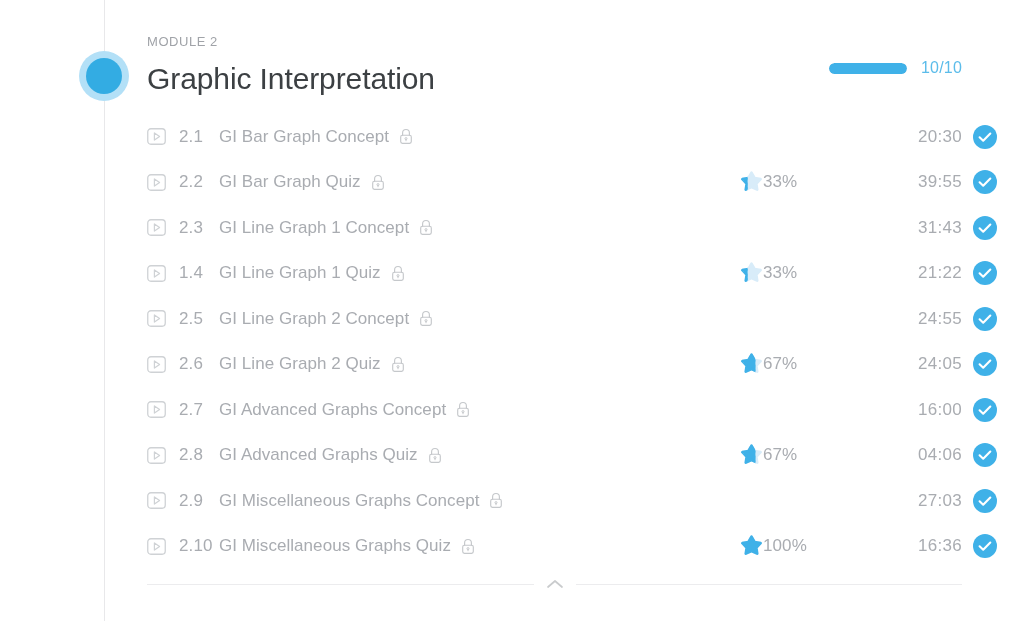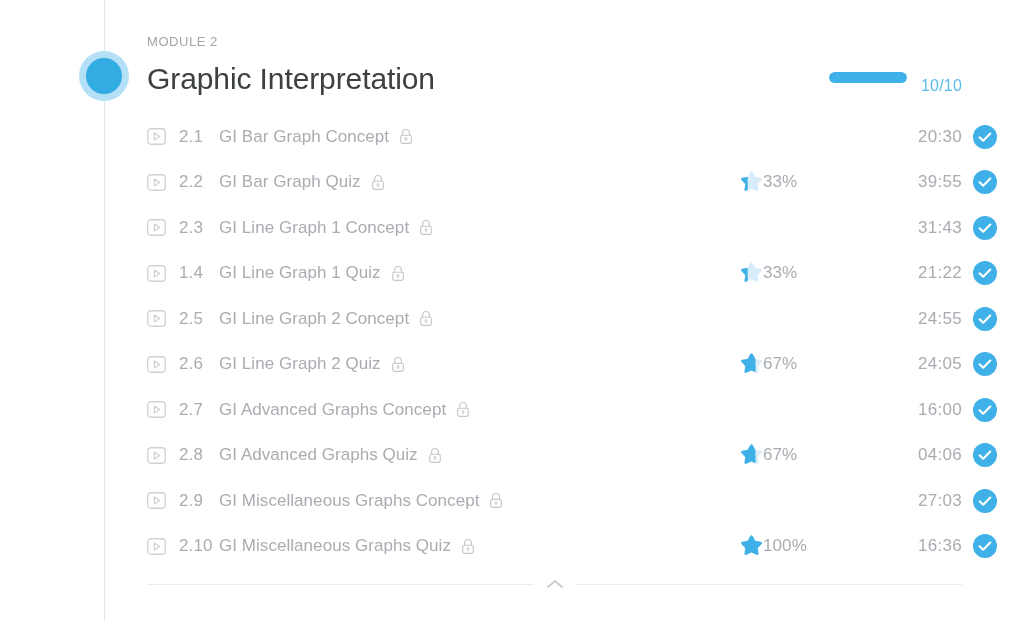--- a/index.html
+++ b/index.html
@@ -224,21 +224,21 @@
 
   <div class="module-header">
     <div class="module-kicker">MODULE 2</div>
     <div class="module-title" style="color: rgb(60, 64, 67);">Graphic Interpretation</div>
   </div>
 
   <div class="progress-cluster">
     <div class="progress-track" style="background: rgb(230, 232, 234);">
       <div class="progress-fill" style="width: 100%; background: rgb(63, 177, 232);"></div>
     </div>
-    <div class="progress-count" style="color: rgb(91, 188, 234); margin-top: 18px;">10/10</div>
+    <div class="progress-count" style="color: rgb(91, 188, 234);">10/10</div>
   </div>
 
   <div class="lesson-list">
       <div class="lesson-row">
         <svg class="play-icon" viewBox="0 0 19 17" fill="none">
           <rect x="0.75" y="0.75" width="17.5" height="15.5" rx="3.2" stroke="#cfd2d5" stroke-width="1.3"></rect>
           <path d="M7.4 4.9 L12.6 8.5 L7.4 12.1 Z" stroke="#cfd2d5" stroke-width="1.2" stroke-linejoin="round" fill="none"></path>
         </svg>
         <span class="lesson-index">2.1</span>
         <span class="lesson-title">GI Bar Graph Concept</span>

